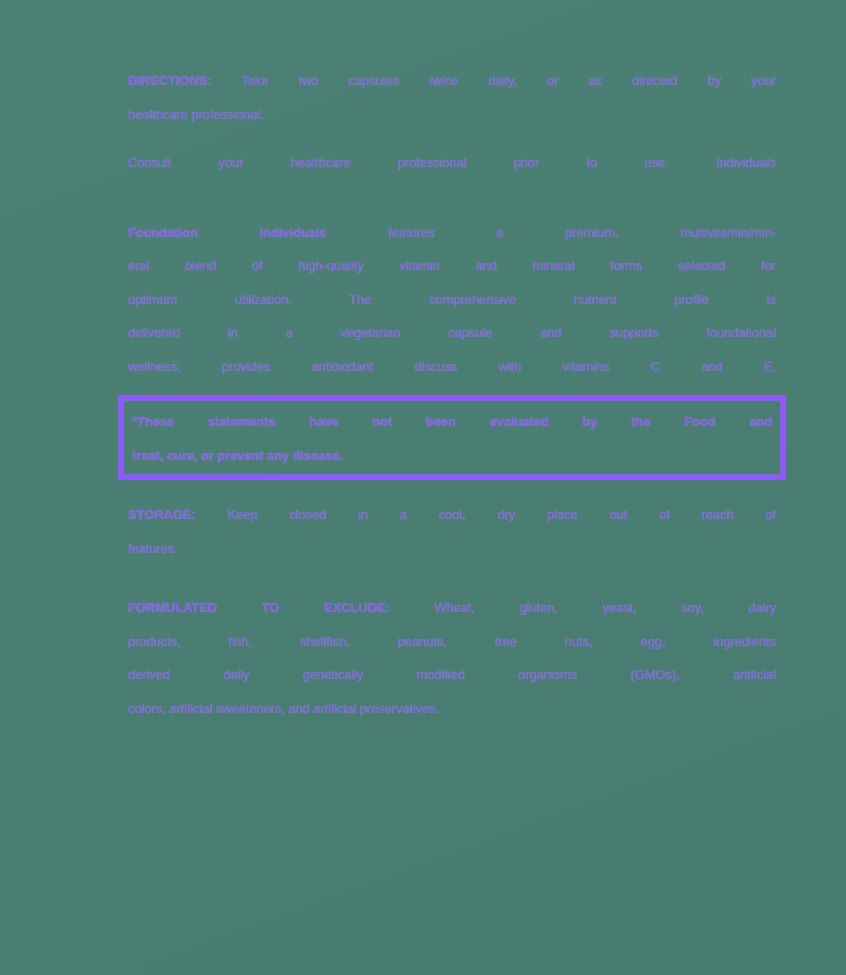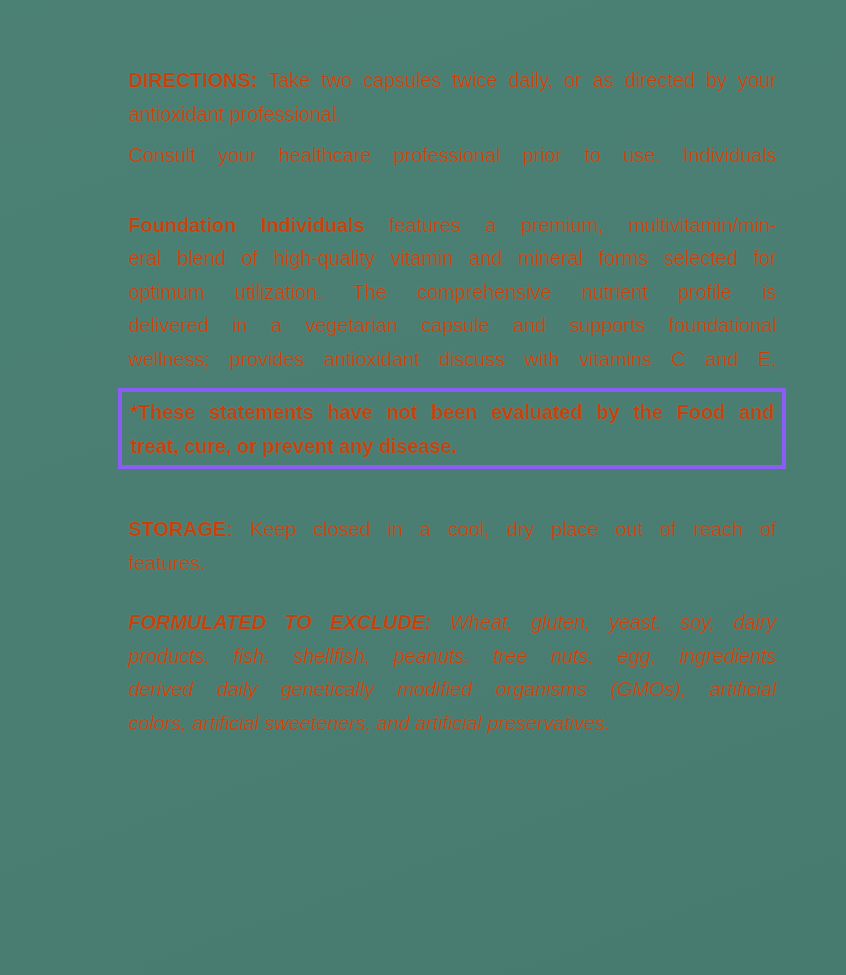--- a/index.html
+++ b/index.html
@@ -11,56 +11,56 @@
     height: 975px;
     overflow: hidden;
     background: linear-gradient(160deg, #4b8075 0%, #4a7e73 55%, #477b70 100%);
   }
   .label-panel {
     box-sizing: border-box;
     width: 846px;
     height: 975px;
     padding: 64px 70px 0 128px;
     font-family: "Liberation Sans", sans-serif;
-    font-size: 20px;
+    font-size: 13px;
     line-height: 33.5px;
     letter-spacing: -0.1px;
-    color: #c2410c;
+    color: #8b5cf6;
     text-shadow: 0 0 1px rgba(229, 235, 230, 0.35);
   }
   .line {
     text-align: left;
     white-space: normal;
   }
   .jl {
     text-align: justify;
     text-align-last: justify;
   }
   .b {
     font-weight: bold;
   }
-  .blk-consult   { margin-top: 8px; }
+  .blk-consult   { margin-top: 15px; }
   .blk-desc      { margin-top: 36px; }
-  .blk-storage   { margin-top: 44px; }
-  .blk-exclude   { margin-top: 26px; font-style: italic; }
+  .blk-storage   { margin-top: 18px; }
+  .blk-exclude   { margin-top: 26px; }
   .disclaimer-box {
-    border: 4px solid #8b5cf6;
+    border: 6px solid #8b5cf6;
     margin: 12px -10px 0 -10px;
     padding: 4px 8px 2px 8px;
     font-weight: bold;
   }
 </style>
 </head>
 <body>
 
 <div class="label-panel">
 
   <div class="block">
     <div class="line jl"><span class="b">DIRECTIONS: </span><span>Take two capsules twice daily, or as directed by your</span></div>
-    <div class="line"><span class="b"></span><span>antioxidant professional.</span></div>
+    <div class="line"><span class="b"></span><span>healthcare professional.</span></div>
   </div>
 
   <div class="block blk-consult">
     <div class="line jl"><span class="b"></span><span>Consult your healthcare professional prior to use. Individuals</span></div>
   </div>
 
   <div class="block blk-desc">
     <div class="line jl"><span class="b">Foundation Individuals </span><span>features a premium, multivitamin/min-</span></div>
     <div class="line jl"><span class="b"></span><span>eral blend of high-quality vitamin and mineral forms selected for</span></div>
     <div class="line jl"><span class="b"></span><span>optimum utilization. The comprehensive nutrient profile is</span></div>

